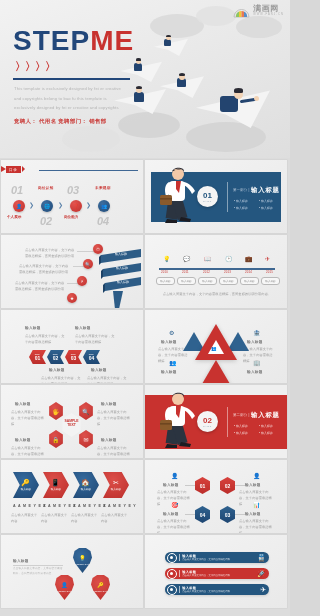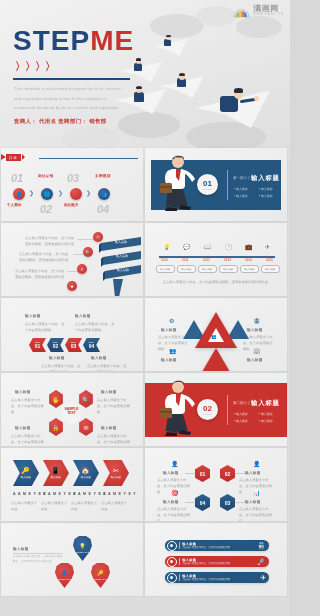--- a/index.html
+++ b/index.html
@@ -42,21 +42,21 @@
   .planes{position:absolute;left:128px;top:16px;width:162px;height:142px;}
   .plane{position:absolute;}
   .plane .wing{position:absolute;width:100%;height:100%;background:#f4f4f4;
     clip-path:polygon(0 58%,100% 22%,74% 100%,40% 72%);filter:drop-shadow(0 1px 1px rgba(0,0,0,.07));}
   .rider{position:absolute;background:#23446f;border-radius:2px 3px 1px 1px;}
   .rider-head{position:absolute;background:#f2d3b5;border-radius:50%;}
   .rider-hair{position:absolute;background:#2a2a33;border-radius:50% 50% 20% 20%;}
   .rider-arm{position:absolute;background:#23446f;border-radius:2px;}
 
   
-  .grid{position:absolute;left:0;top:148px;width:290px;display:flex;flex-wrap:wrap;gap:2px 2px;padding:0 1px;box-sizing:border-box;}
+  .grid{position:absolute;left:0;top:160px;width:290px;display:flex;flex-wrap:wrap;gap:2px 2px;padding:0 1px;box-sizing:border-box;}
   .slide{
     width:142px;height:73px;background:#efefef;position:relative;overflow:hidden;
     box-shadow:0 0 0 .5px rgba(0,0,0,.05);
   }
   .slide.red{background:#c8322f;}
   .sl-bg-grad{position:absolute;inset:0;background:linear-gradient(150deg,#f4f4f4,#e9e9e9);}
 
   
   .tt{position:absolute;font-size:3.2px;color:#9a9a9a;line-height:1.9;letter-spacing:.1px;}
   .tt-h{position:absolute;font-size:3.6px;color:#777;font-weight:bold;letter-spacing:.3px;}

